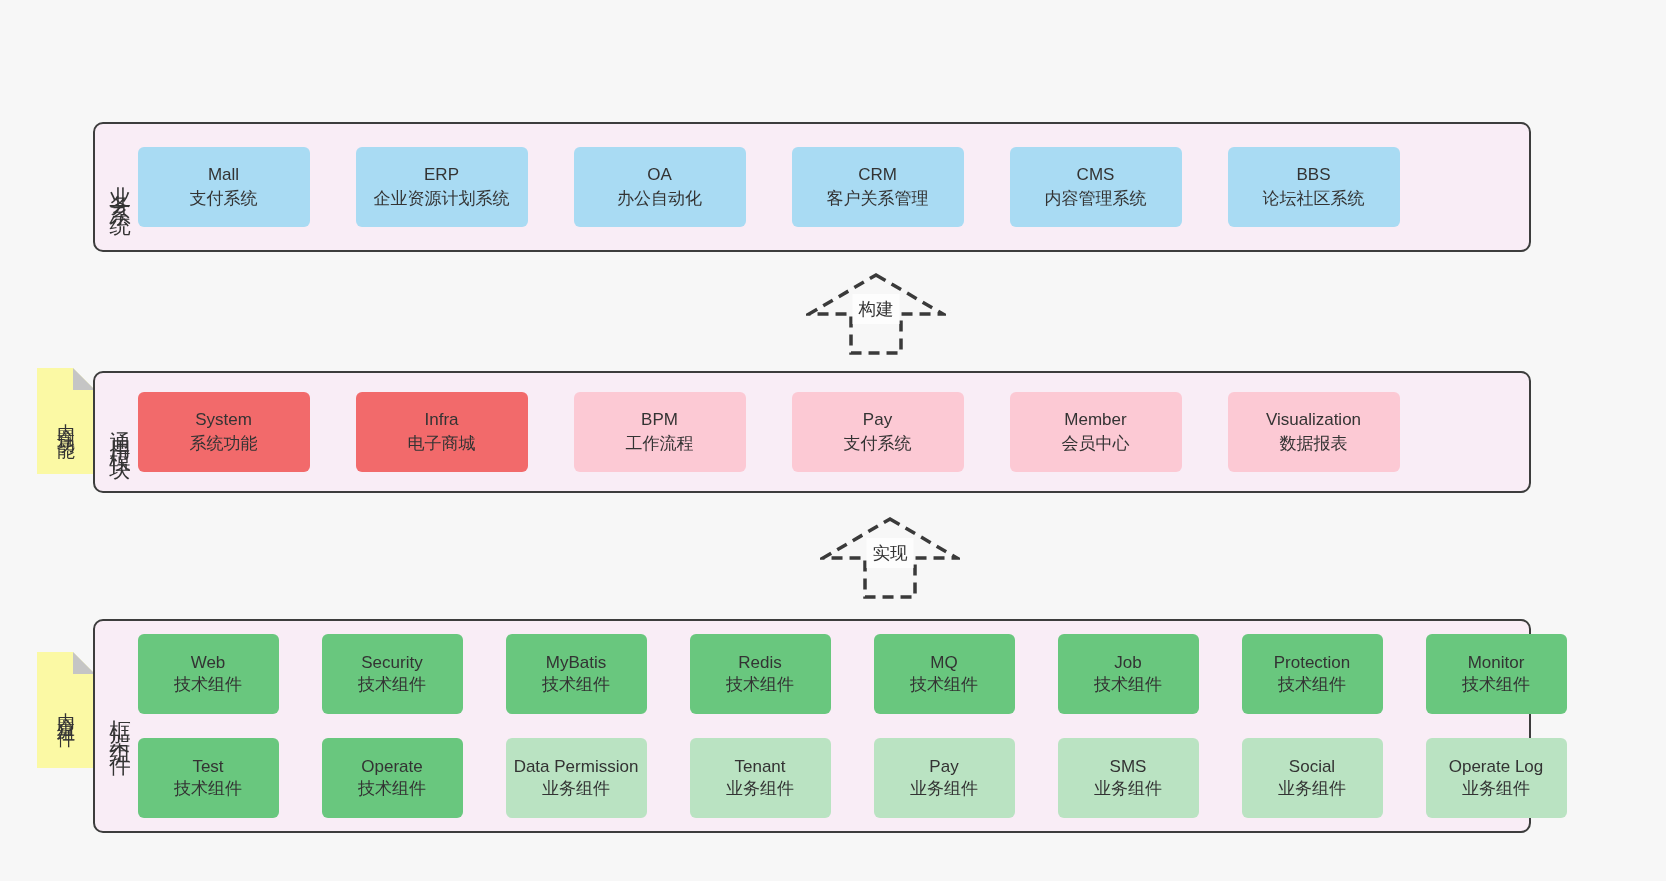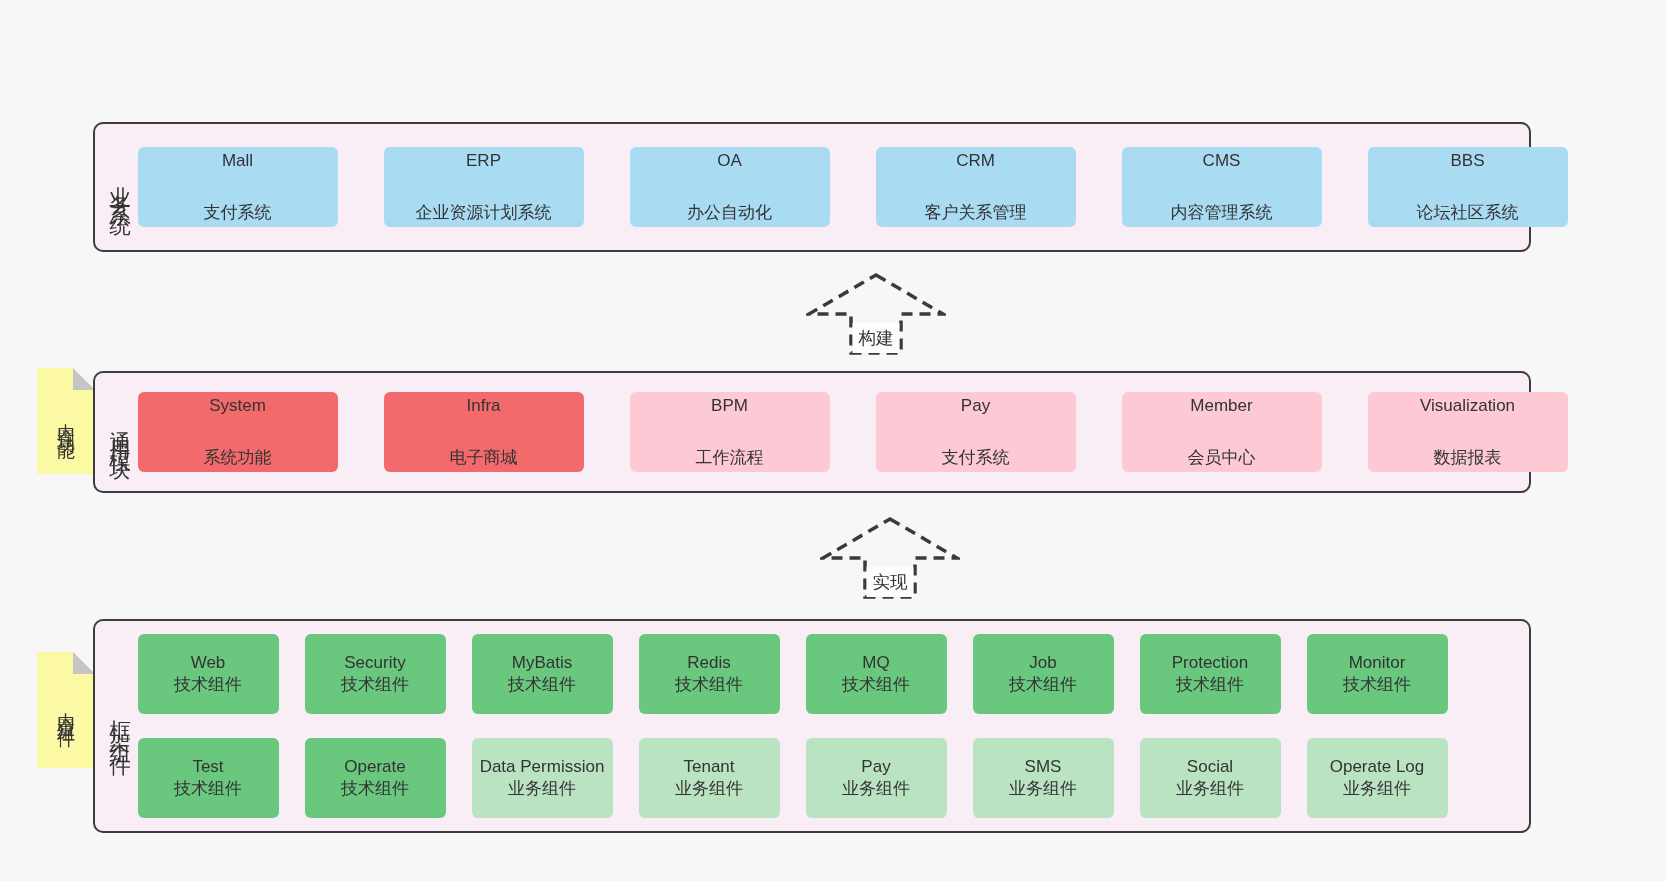--- a/index.html
+++ b/index.html
@@ -33,32 +33,32 @@
     margin: 0 8px 0 13px;
     align-self: center;
     flex: none;
     line-height: 1;
   }
   #section-framework .section-label { letter-spacing: 12px; }
 
   
   .row  { display: flex; gap: 46px; align-items: center; flex: none; }
   .grid { display: flex; flex-direction: column; gap: 24px; justify-content: center; flex: none; }
-  .grid .row { gap: 26px; }
+  .grid .row { gap: 43px; }
 
   .box {
     border-radius: 6px;
     display: flex; flex-direction: column;
     align-items: center; justify-content: center;
     text-align: center;
     font-size: 17px; line-height: 1.42;
     padding: 2px 4px; box-sizing: border-box;
     flex: none;
   }
-  .box.wide   { width: 200px; height: 80px; justify-content: space-between; }
+  .box.wide   { width: 172px; height: 80px; }
   .box.narrow { width: 141px; height: 80px; line-height: 1.32; }
   .box.blue       { background: var(--color-blue, #a9dbf3); }
   .box.red        { background: var(--color-red, #f26a6b); }
   .box.pink       { background: var(--color-pink, #fcc9d4); }
   .box.green      { background: var(--color-green_dark, #69c77e); }
   .box.lightgreen { background: var(--color-green_light, #bae3c2); }
 
   
   .sticky {
     position: absolute; width: 58px;
@@ -91,21 +91,21 @@
   #arrow-build     { left: 806px; top: 272px; }
   #arrow-implement { left: 820px; top: 516px; }
   .arrow svg { position: absolute; left: 0; top: 0; }
   .arrow polygon {
     fill: none;
     stroke: var(--color-arrow, #3a3a3a);
     stroke-width: 3.5;
     stroke-dasharray: 11 7;
   }
   .arrow-label {
-    position: absolute; left: 50%; top: 51px; transform: translateX(-50%);
+    position: absolute; left: 50%; top: 22px; transform: translateX(-50%);
     background: var(--color-arrow_label_bg, #fdfdfd);
     font-size: 17.5px; padding: 3px 6px; white-space: nowrap;
     color: var(--color-text, #333333);
   }
 </style>
 </head>
 <body>
 
 <div class="canvas">
 

